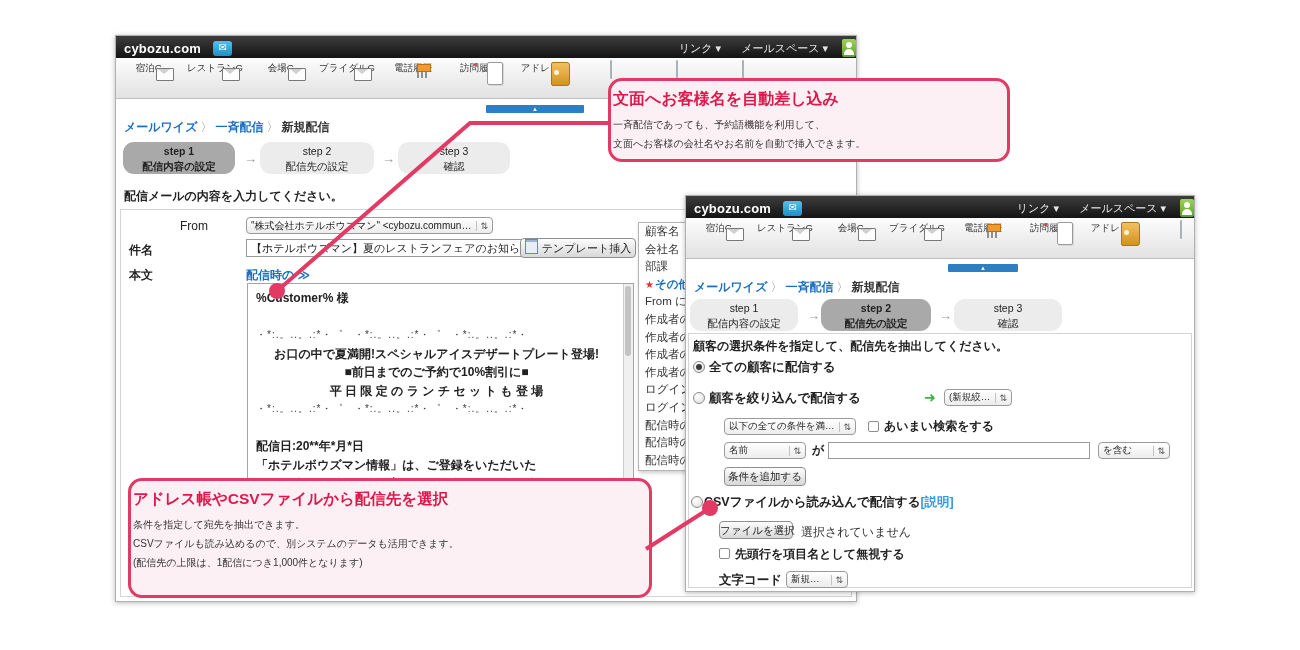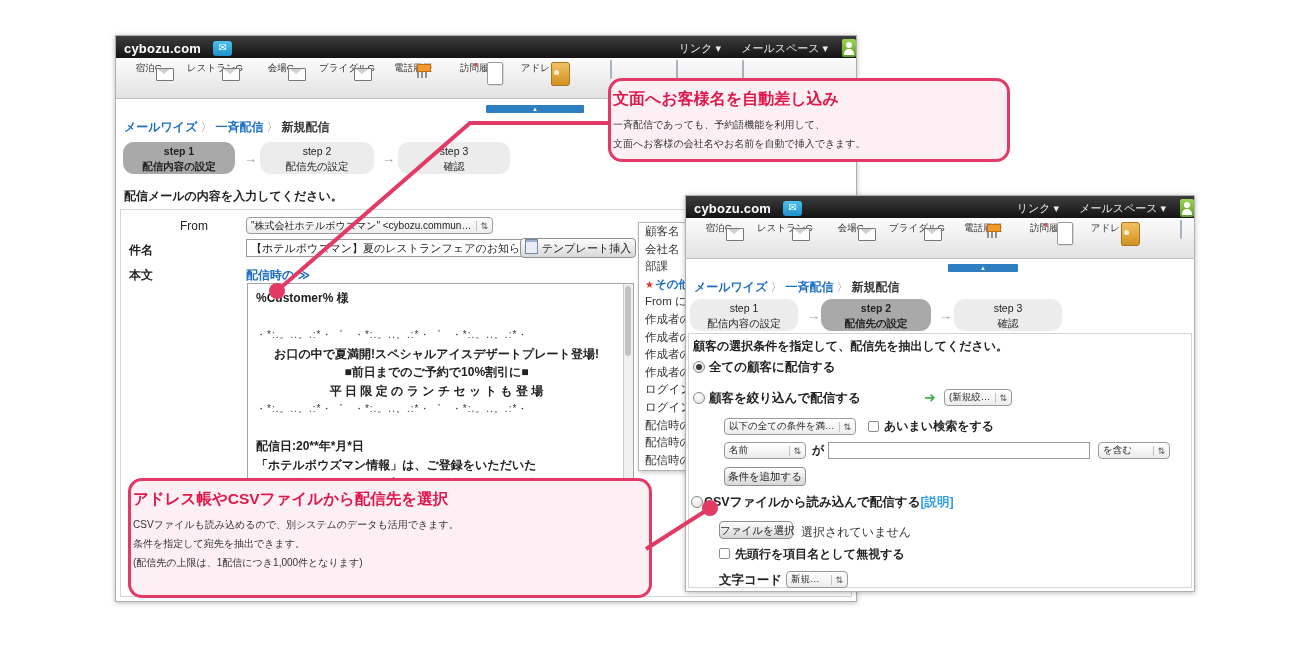--- a/index.html
+++ b/index.html
@@ -267,22 +267,22 @@
     <div class="co-title">文面へお客様名を自動差し込み</div>
     <div class="co-body">
       <div>一斉配信であっても、予約語機能を利用して、</div>
       <div>文面へお客様の会社名やお名前を自動で挿入できます。</div>
     </div>
   </div>
 
   <div class="callout" style="left:128px;top:478px;width:524px;height:120px;z-index:5;">
     <div class="co-title sm">アドレス帳やCSVファイルから配信先を選択</div>
     <div class="co-body">
+      <div>条件を指定して宛先を抽出できます。</div>
       <div>CSVファイルも読み込めるので、別システムのデータも活用できます。</div>
-      <div>条件を指定して宛先を抽出できます。</div>
       <div>(配信先の上限は、1配信につき1,000件となります)</div>
     </div>
   </div>
 
   <svg class="conn" width="1300" height="650" style="z-index:6;">
     <line x1="646" y1="549" x2="710" y2="508" stroke="#e23a64" stroke-width="4"></line>
     <circle cx="710" cy="508" r="8" fill="#e23a64"></circle>
   </svg>
 
 </div>

